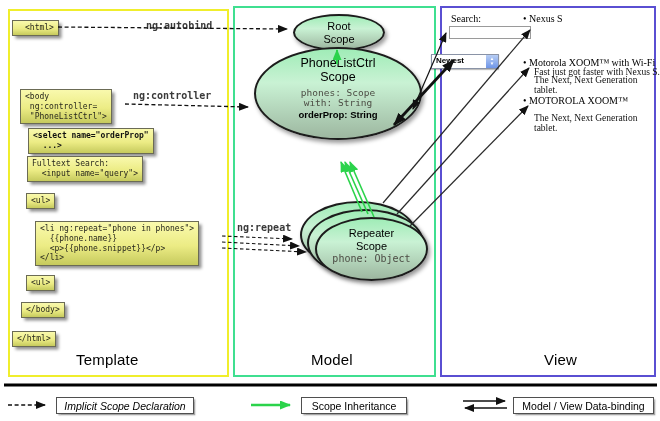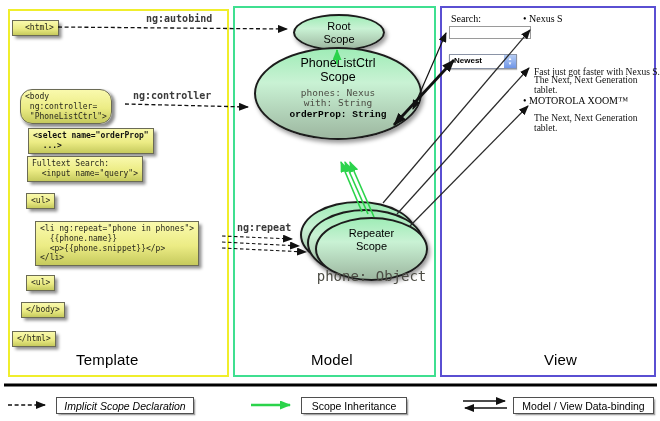--- a/index.html
+++ b/index.html
@@ -14,21 +14,21 @@
   .code-bold{font-weight:bold;color:#111;}
   .ann{position:absolute;font-family:"DejaVu Sans Mono",monospace;font-size:10px;
        font-weight:bold;color:#3a3a3a;white-space:pre;}
   .ellipse{position:absolute;border:2px solid #1c1c1c;border-radius:50%;
            background:linear-gradient(180deg,#a0ecb7 0%,#c9f2d4 38%,#9db7a0 100%);
            box-shadow:2px 3px 4px rgba(0,0,0,0.40);
            display:flex;flex-direction:column;align-items:center;justify-content:flex-start;}
   .scope-title{font-size:11.5px;color:#000;text-align:center;white-space:pre;line-height:1.15;}
   .scope-prop{font-family:"DejaVu Sans Mono",monospace;font-size:9.5px;color:#4c4c44;
               line-height:1.12;white-space:pre;}
-  .scope-prop-bold{font-family:Liberation Mono, monospace;font-size:9.5px;color:#000;
+  .scope-prop-bold{font-family:Liberation Sans, sans-serif;font-size:9.5px;color:#000;
               font-weight:bold;line-height:1.2;white-space:pre;}
   .vserif{position:absolute;font-family:"Liberation Serif",serif;color:#000;}
   .vitem-name{font-size:10px;}
   .vitem-name::before{content:"• ";font-size:10px;}
   .vitem-snip{font-size:9.5px;color:#111;}
   .search-input{position:absolute;width:76px;height:11px;background:#fff;
                 border:1px solid #9a9a9a;font-size:9px;padding:0 2px;}
   .dropdown{position:absolute;width:66px;height:13px;background:#fff;border:1px solid #8a93a6;
             display:flex;align-items:stretch;box-shadow:0 1px 1px rgba(0,0,0,0.25);}
   .dropdown-text{flex:1;font-size:8px;font-weight:bold;color:#000;padding:1px 0 0 4px;}
@@ -47,74 +47,75 @@
 
   <div class="panel" style="left:8px;top:9px;width:217px;height:364px;border:2px solid #f0ee2c;"></div>
   <div class="panel" style="left:233px;top:6px;width:199px;height:367px;border:2px solid #3fdf90;"></div>
   <div class="panel" style="left:440px;top:6px;width:212px;height:367px;border:2px solid #5a4fd2;"></div>
 
   <div class="panel-label" style="left:76px;top:351px;">Template</div>
   <div class="panel-label" style="left:311px;top:351px;">Model</div>
   <div class="panel-label" style="left:544px;top:351px;">View</div>
 
   <div class="code-box" style="left:12px;top:20px;padding-left:12px;">&lt;html&gt;</div>
-  <div class="code-box" style="left:20px;top:89px;border-radius:12px;">&lt;body
+  <div class="code-box" style="left:20px;top:89px;">&lt;body
  ng:controller=
  "PhoneListCtrl"&gt;</div>
   <div class="code-box code-bold" style="left:28px;top:128px;">&lt;select name="orderProp"
   ...&gt;</div>
   <div class="code-box" style="left:27px;top:156px;">Fulltext Search:
   &lt;input name="query"&gt;</div>
   <div class="code-box" style="left:26px;top:193px;">&lt;ul&gt;</div>
   <div class="code-box" style="left:35px;top:221px;">&lt;li ng:repeat="phone in phones"&gt;
   {{phone.name}}
   &lt;p&gt;{{phone.snippet}}&lt;/p&gt;
 &lt;/li&gt;</div>
   <div class="code-box" style="left:26px;top:275px;">&lt;ul&gt;</div>
   <div class="code-box" style="left:21px;top:302px;">&lt;/body&gt;</div>
   <div class="code-box" style="left:12px;top:331px;">&lt;/html&gt;</div>
 
-  <div class="ann" style="left:146px;top:13px;">ng:autobind</div>
+  <div class="ann" style="left:146px;top:20px;">ng:autobind</div>
   <div class="ann" style="left:133px;top:90px;">ng:controller</div>
   <div class="ann" style="left:237px;top:222px;">ng:repeat</div>
 
   <div class="ellipse" style="left:293px;top:14px;width:88px;height:33px;justify-content:center;">
     <div class="scope-title" style="font-size:11px;">Root
 Scope</div>
   </div>
 
   <div class="ellipse" style="left:254px;top:47px;width:168px;height:93px;padding-top:7px;box-sizing:border-box;">
     <div class="scope-title" style="font-size:12.5px;">PhoneListCtrl
 Scope</div>
-    <div class="scope-prop" style="margin-top:3px;">phones: Nexus</div>
+    <div class="scope-prop" style="margin-top:3px;">phones: Scope</div>
     <div class="scope-prop">with: String</div>
     <div class="scope-prop-bold">orderProp: String</div>
   </div>
 
   <div class="ellipse" style="left:300px;top:201px;width:113px;height:64px;"></div>
   <div class="ellipse" style="left:307px;top:209px;width:113px;height:64px;"></div>
   <div class="ellipse" style="left:315px;top:217px;width:113px;height:64px;padding-top:8px;box-sizing:border-box;">
     <div class="scope-title" style="font-size:11px;">Repeater
 Scope</div>
-    <div class="scope-prop" style="margin-top:17px;font-size:14px;">phone: Object</div>
+    <div class="scope-prop" style="margin-top:1px;font-size:10px;">phone: Object</div>
   </div>
 
   <div class="vserif" style="left:451px;top:13px;font-size:10px;">Search:</div>
   <input class="search-input" style="left: 449px; top: 26px;" value="">
   <div class="vserif" style="left:451px;top:52px;font-size:10px;">Sort by:</div>
-  <div class="dropdown" style="left:449px;top:54px;">
+  <div class="dropdown" style="left:431px;top:54px;">
     <div class="dropdown-text">Newest</div>
     <div class="dropdown-stepper">
       <span>▲</span>
         <span>▼</span>
     </div>
   </div>
 
   <div class="vserif vitem-name" style="left:523px;top:13px;">Nexus S</div>
   <div class="vserif vitem-snip" style="left:534px;top:31px;margin-top:36px;">Fast just got faster with Nexus S.</div>
+  <div class="vserif vitem-name" style="left:523px;top:57px;">Motorola XOOM™ with Wi-Fi</div>
   <div class="vserif vitem-snip" style="left:534px;top:75px;">The Next, Next Generation tablet.</div>
   <div class="vserif vitem-name" style="left:523px;top:95px;">MOTOROLA XOOM™</div>
   <div class="vserif vitem-snip" style="left:534px;top:113px;">The Next, Next Generation tablet.</div>
 
   <div class="legend-box" style="left:56px;top:397px;width:136px;font-style:italic;">Implicit Scope Declaration</div>
   <div class="legend-box" style="left:301px;top:397px;width:104px;">Scope Inheritance</div>
   <div class="legend-box" style="left:513px;top:397px;width:139px;">Model / View Data-binding</div>
 
   <svg class="overlay" width="660" height="421" viewBox="0 0 660 421">
     <defs>

